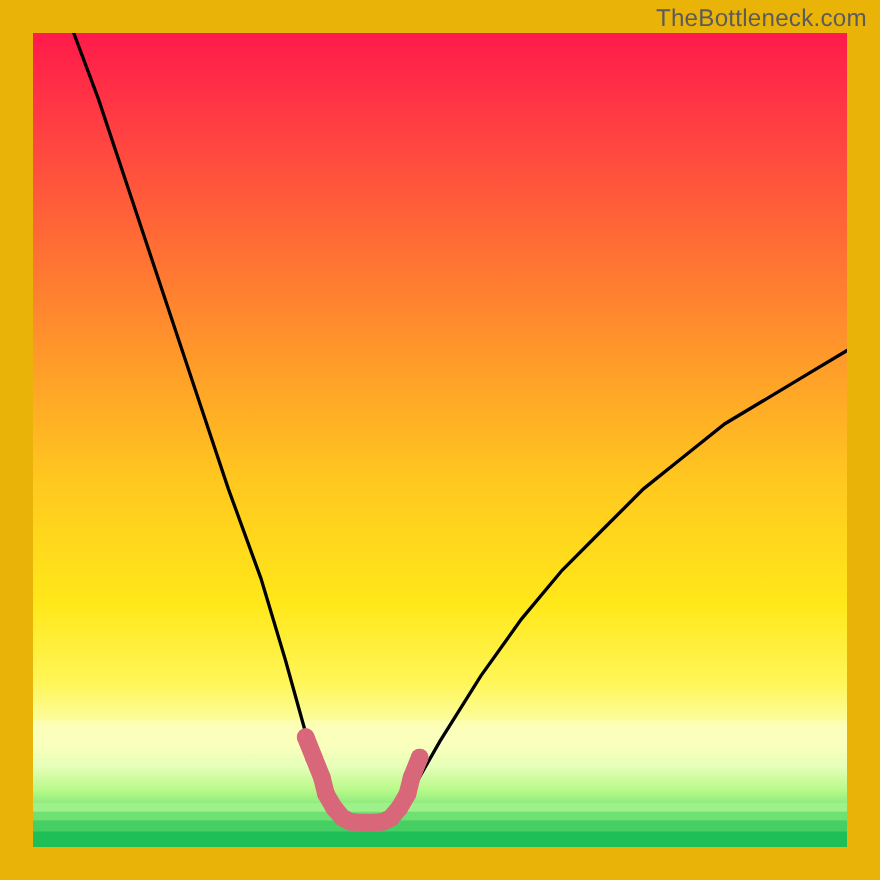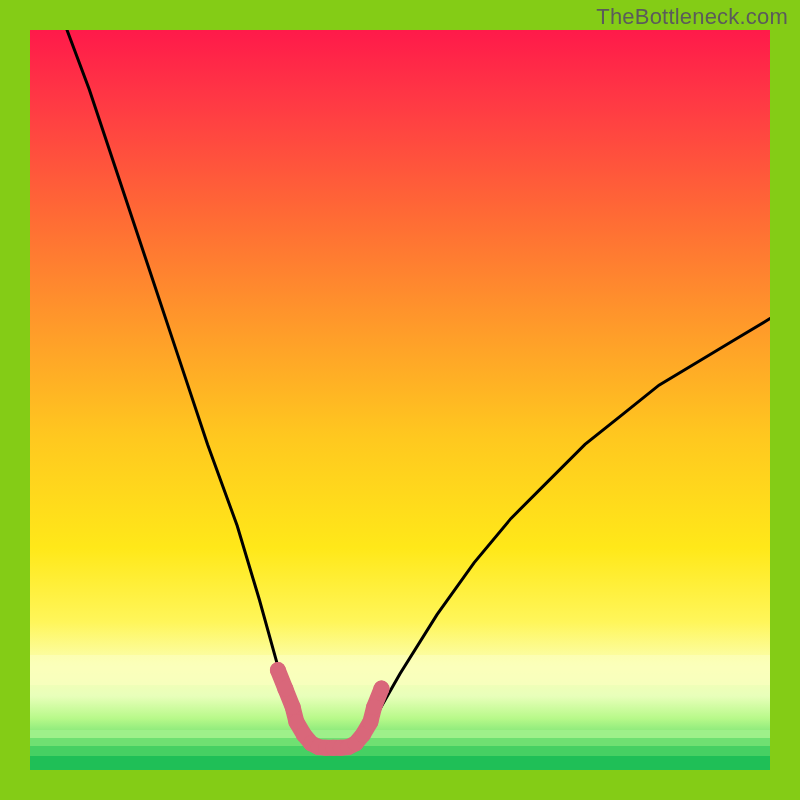--- a/index.html
+++ b/index.html
@@ -8,21 +8,21 @@
     width: 800px;
     height: 800px;
     background: #000;
     font-family: Arial, Helvetica, sans-serif;
     overflow: hidden;
   }
   .stage {
     position: relative;
     width: 800px;
     height: 800px;
-    background: #84cc16;
+    background: #eab308;
   }
   .watermark {
     position: absolute;
     top: 4px;
     right: 12px;
     color: #5b5b5b;
     font-size: 22px;
     font-weight: 500;
     letter-spacing: 0.2px;
     z-index: 20;

